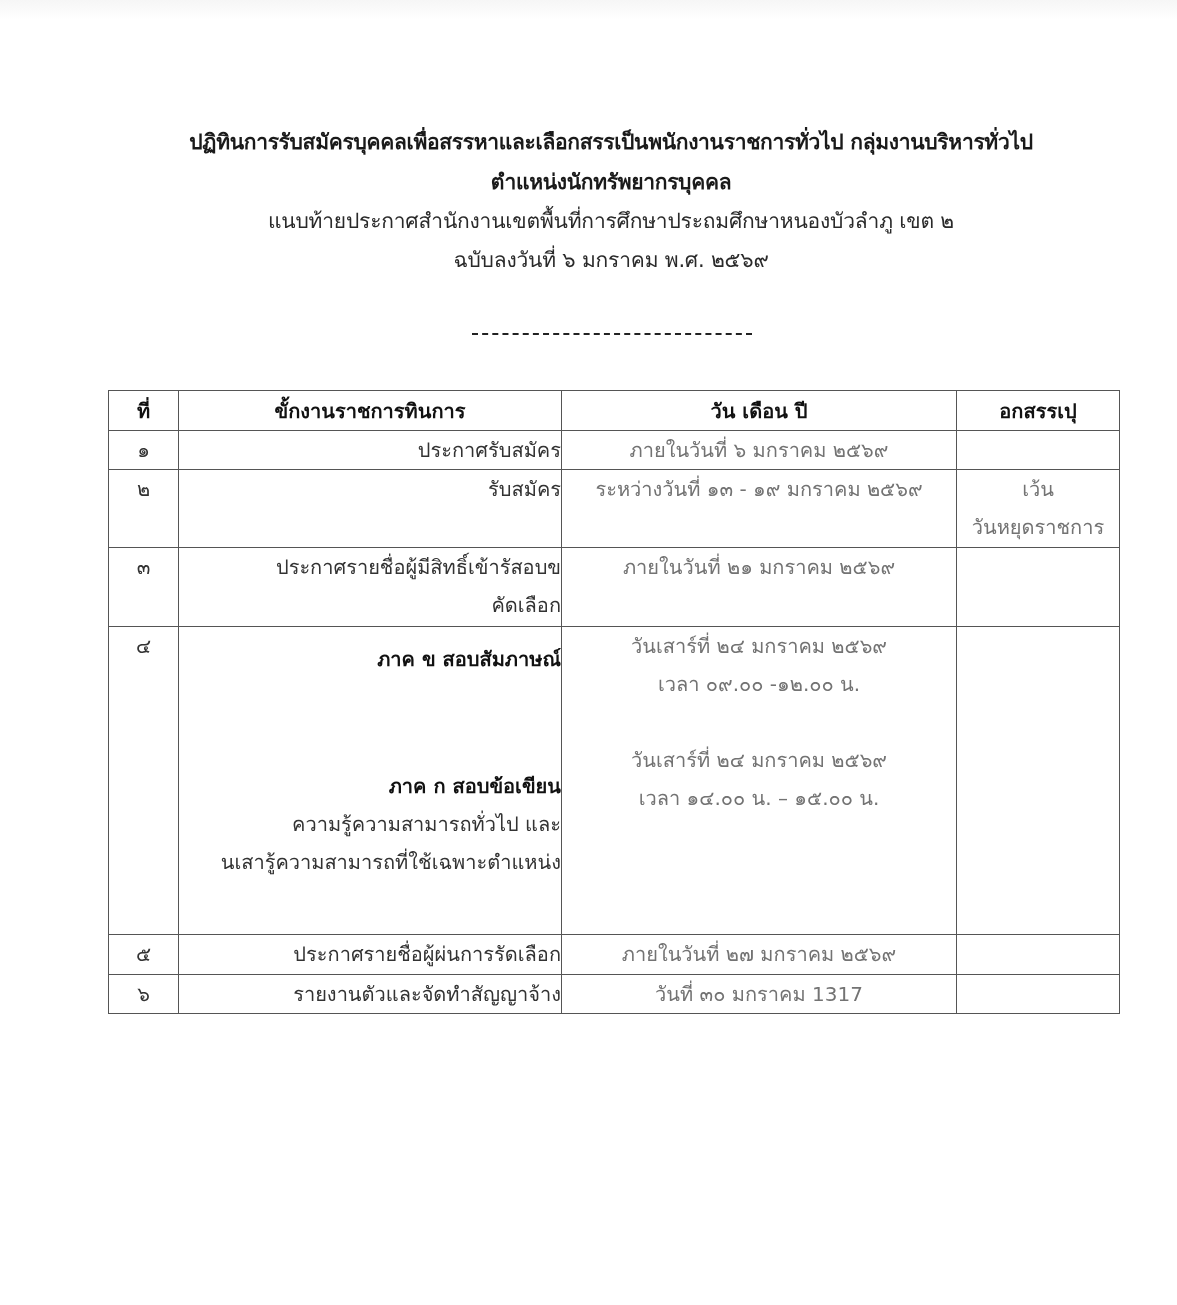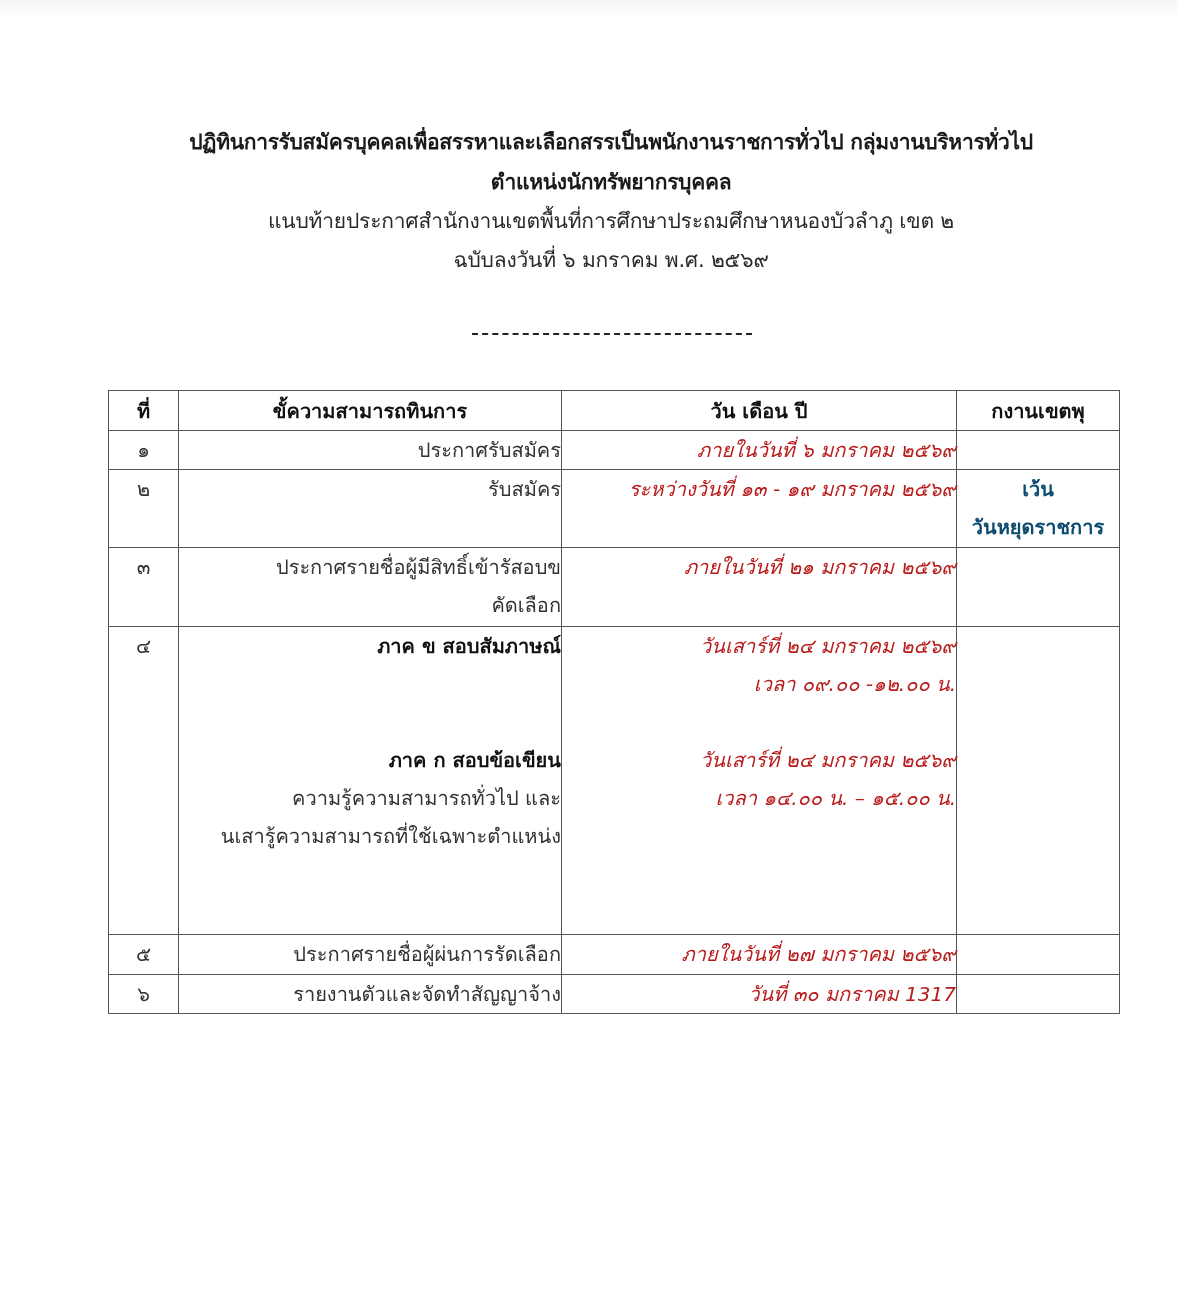--- a/index.html
+++ b/index.html
@@ -77,32 +77,32 @@
   td.no {
     text-align: center;
     color: #333;
   }
   td.step {
     padding-left: 11px !important;
     color: #333;
     text-align: right;
   }
   td.date {
-    text-align: right;
-    color: #b91c1c;
-    font-style: italic;
+    text-align: center;
+    color: #737373;
   }
   td.note {
     text-align: center;
-    font-weight: bold;
-    color: #0c4a6e;
+    font-weight: normal;
+    color: #737373;
   }
   .bold-step {
     font-weight: bold;
     color: #111;
+    margin-top: 13px;
   }
   .gap { height: 38px; }
   .gap-sm { height: 76px; }
   .r1 td { height: 38px; }
   .r2 td { height: 77px; }
   .r3 td { height: 78px; }
   .r4 td { height: 307px; }
   .r5 td { height: 39px; }
   .r6 td { height: 38px; }
   .line { display: block; }
@@ -124,23 +124,23 @@
 <table class="schedule">
   <colgroup>
     <col class="col-no">
     <col class="col-step">
     <col class="col-date">
     <col class="col-note">
   </colgroup>
   <thead>
     <tr>
       <th>ที่</th>
-      <th>ขั้ความสามารถทินการ</th>
+      <th>ขั้กงานราชการทินการ</th>
       <th>วัน เดือน ปี</th>
-      <th>กงานเขตพุ</th>
+      <th>อกสรรเปุ</th>
     </tr>
   </thead>
   <tbody>
     <tr class="r1">
       <td class="no">๑</td>
       <td class="step">ประกาศรับสมัคร</td>
       <td class="date">ภายในวันที่ ๖  มกราคม ๒๕๖๙</td>
       <td class="note"></td>
     </tr>
     <tr class="r2">

